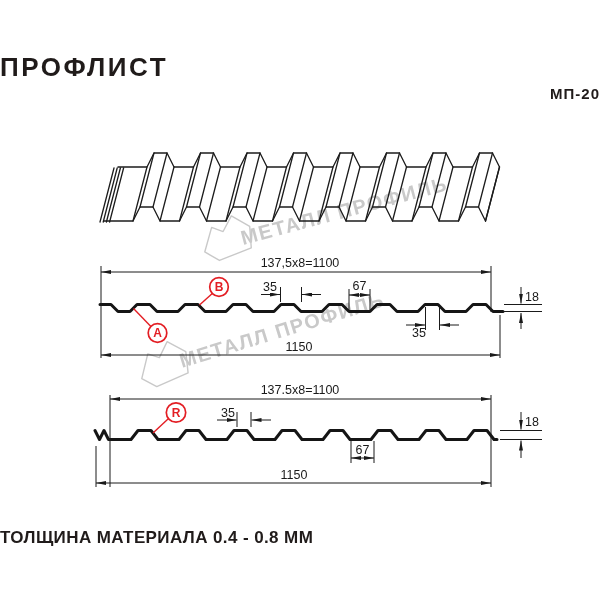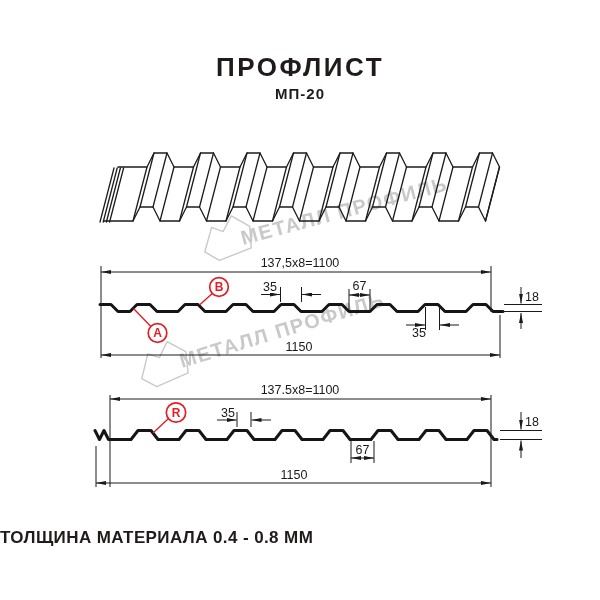--- a/index.html
+++ b/index.html
@@ -1,25 +1,25 @@
 <!DOCTYPE html>
 <html><head>
 <meta charset="utf-8">
 <style>
   html,body{margin:0;padding:0;}
   body{
     width:600px;height:600px;position:relative;background:#ffffff;
     font-family:"Liberation Sans", sans-serif;overflow:hidden;
   }
   .title{
-    position:absolute;top:52px;left:0;right:0;text-align:center;
+    position:absolute;top:52px;left:0;right:0;
     font-size:26px;font-weight:800;letter-spacing:2.5px;color:#201b1a;
   }
   .subtitle{
-    position:absolute;top:85px;left:0;right:0;text-align:center;
+    position:absolute;top:85px;left:0;right:0;text-align:right;
     font-size:15px;font-weight:600;letter-spacing:1px;color:#201b1a;
   }
   .footer{
     position:absolute;top:528px;left:0;right:0;text-align:left;
     font-size:17px;font-weight:600;letter-spacing:0.4px;color:#201b1a;
   }
   svg{position:absolute;top:0;left:0;}
   .thin{stroke:#1c1c1c;stroke-width:1.3;fill:none;stroke-linejoin:round;stroke-linecap:round;}
   .profile{stroke:#151515;stroke-width:3;fill:none;stroke-linejoin:round;stroke-linecap:round;}
   .dim{stroke:#1a1a1a;stroke-width:1;fill:none;}

